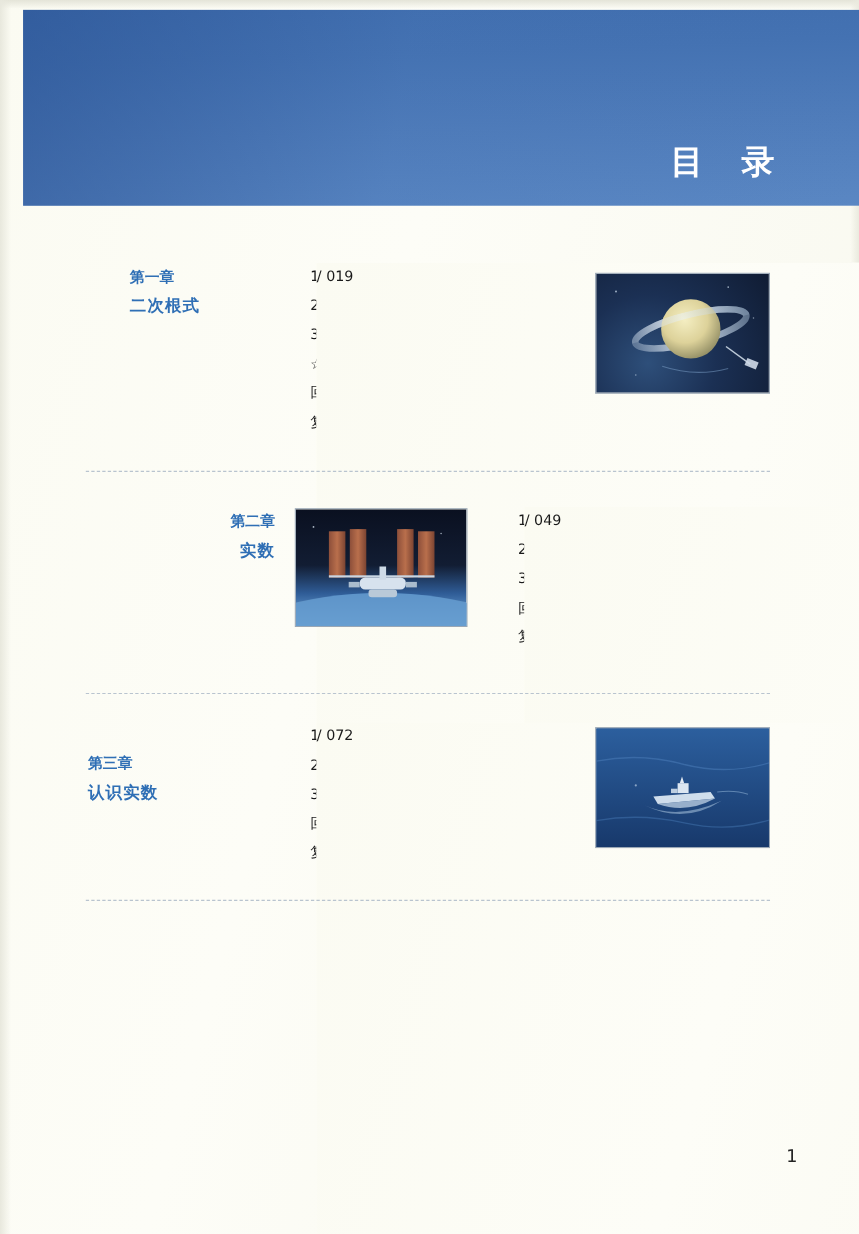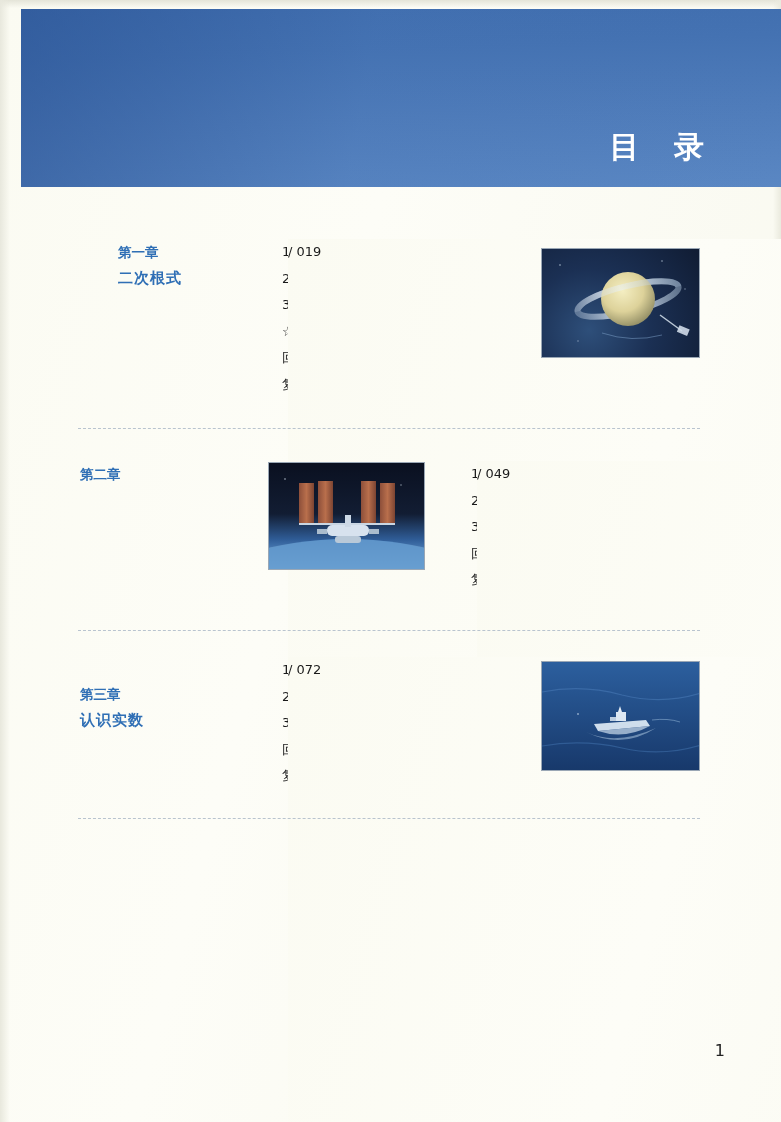--- a/index.html
+++ b/index.html
@@ -211,22 +211,23 @@
             <rect x="136" y="78" width="11" height="7" fill="#cfdae8" opacity="0.9" transform="rotate(22 141 81)"></rect>
             <path d="M60 84 q30 10 60 2" stroke="#7fa3cc" stroke-width="1" fill="none" opacity="0.5"></path>
           </svg>
         </div>
       </div>
 
       <div class="divider" style="top:241px;"></div>
     </div>
 
     <div class="chapter">
-      <div class="chapter-head" style="top:274px;">
+      <div class="chapter-head" style="top:274px;text-align:right;">
         <span class="ch-num">第二章</span>
+        <span class="ch-name">实数</span>
       </div>
 
       <div class="thumb" style="left:268px; top:275px; width:157px; height:108px;">
         <div class="art-station">
           <svg width="157" height="108" viewBox="0 0 157 108">
             <defs>
               <linearGradient id="gEarth" x1="0" y1="0" x2="0" y2="1">
                 <stop offset="0%" stop-color="#3c74b4"></stop>
                 <stop offset="50%" stop-color="#5d98cf"></stop>
                 <stop offset="100%" stop-color="#9cc7e6"></stop>

